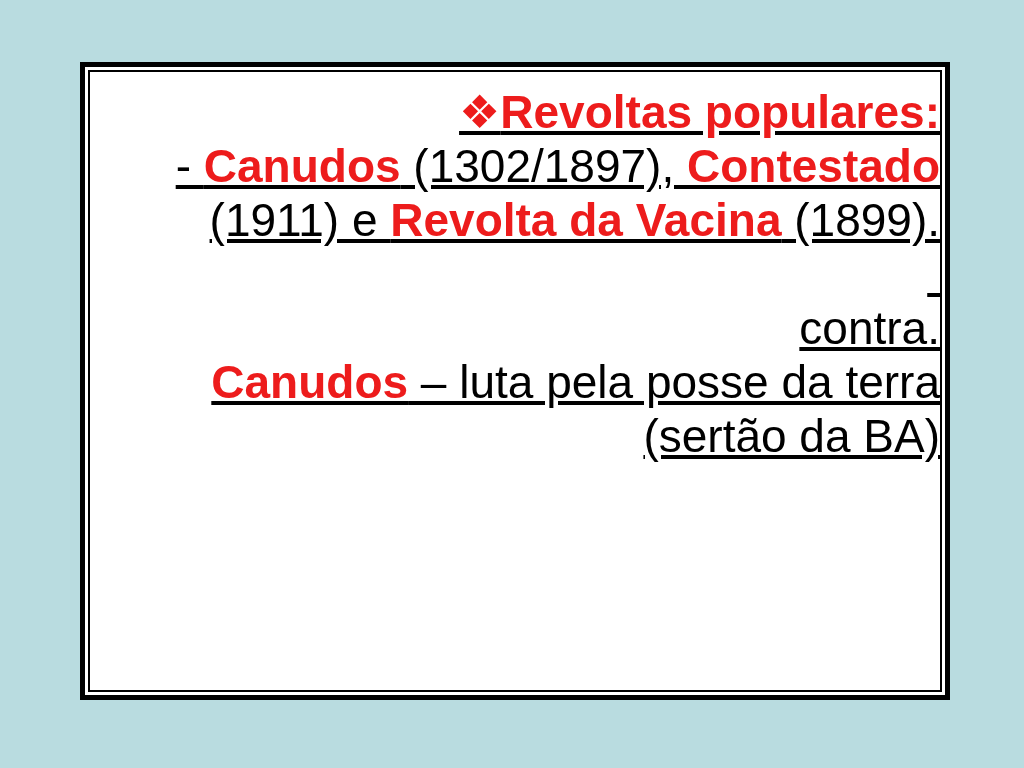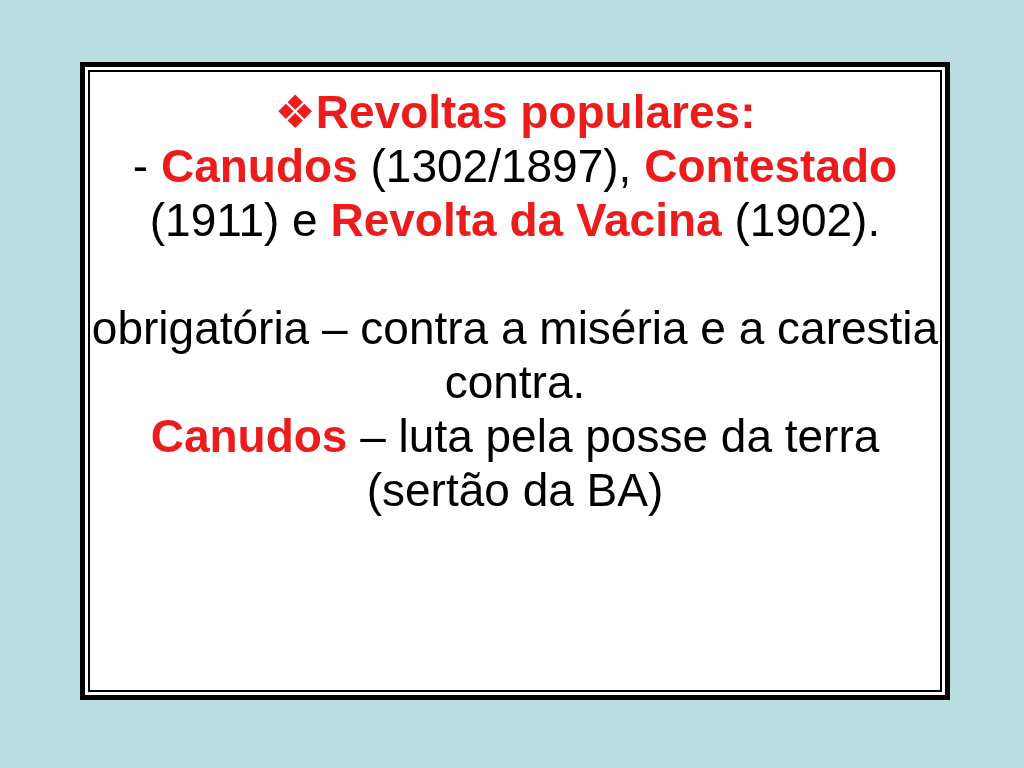--- a/index.html
+++ b/index.html
@@ -38,24 +38,25 @@
     right: 3px;
     bottom: 3px;
     border: 2px solid var(--border);
     background: var(--box-bg);
   }
   .text-block {
     position: absolute;
     left: 0;
     right: 0;
     top: 13px;
-    text-align: center;
+    text-align: right;
     font-size: 46px;
     line-height: 54px;
     color: var(--black);
+    text-decoration: underline;
   }
   .line {
     white-space: nowrap;
     height: 54px;
   }
   .seg-red {
     color: var(--red);
     font-weight: bold;
   }
   .seg-black {
@@ -64,21 +65,20 @@
   }
 </style>
 </head>
 <body>
 
 <div class="slide-box">
   <div class="slide-box-inner">
     <div class="text-block" id="text-block">
         <div class="line"><span class="seg-red">❖</span><span class="seg-red">Revoltas populares:</span></div>
         <div class="line"><span class="seg-black">- </span><span class="seg-red">Canudos</span><span class="seg-black"> (1302/1897), </span><span class="seg-red">Contestado</span></div>
-        <div class="line"><span class="seg-black">(1911) e </span><span class="seg-red">Revolta da Vacina</span><span class="seg-black"> (1902).</span></div>
+        <div class="line"><span class="seg-black">(1911) e </span><span class="seg-red">Revolta da Vacina</span><span class="seg-black"> (1899).</span></div>
         <div class="line">&nbsp;</div>
-        <div class="line"><span class="seg-black">obrigatória – contra a miséria e a carestia</span></div>
         <div class="line"><span class="seg-black">contra.</span></div>
         <div class="line"><span class="seg-red">Canudos</span><span class="seg-black"> – luta pela posse da terra</span></div>
         <div class="line"><span class="seg-black">(sertão da BA)</span></div>
       </div>
   </div>
 </div>
 
 </body></html>

